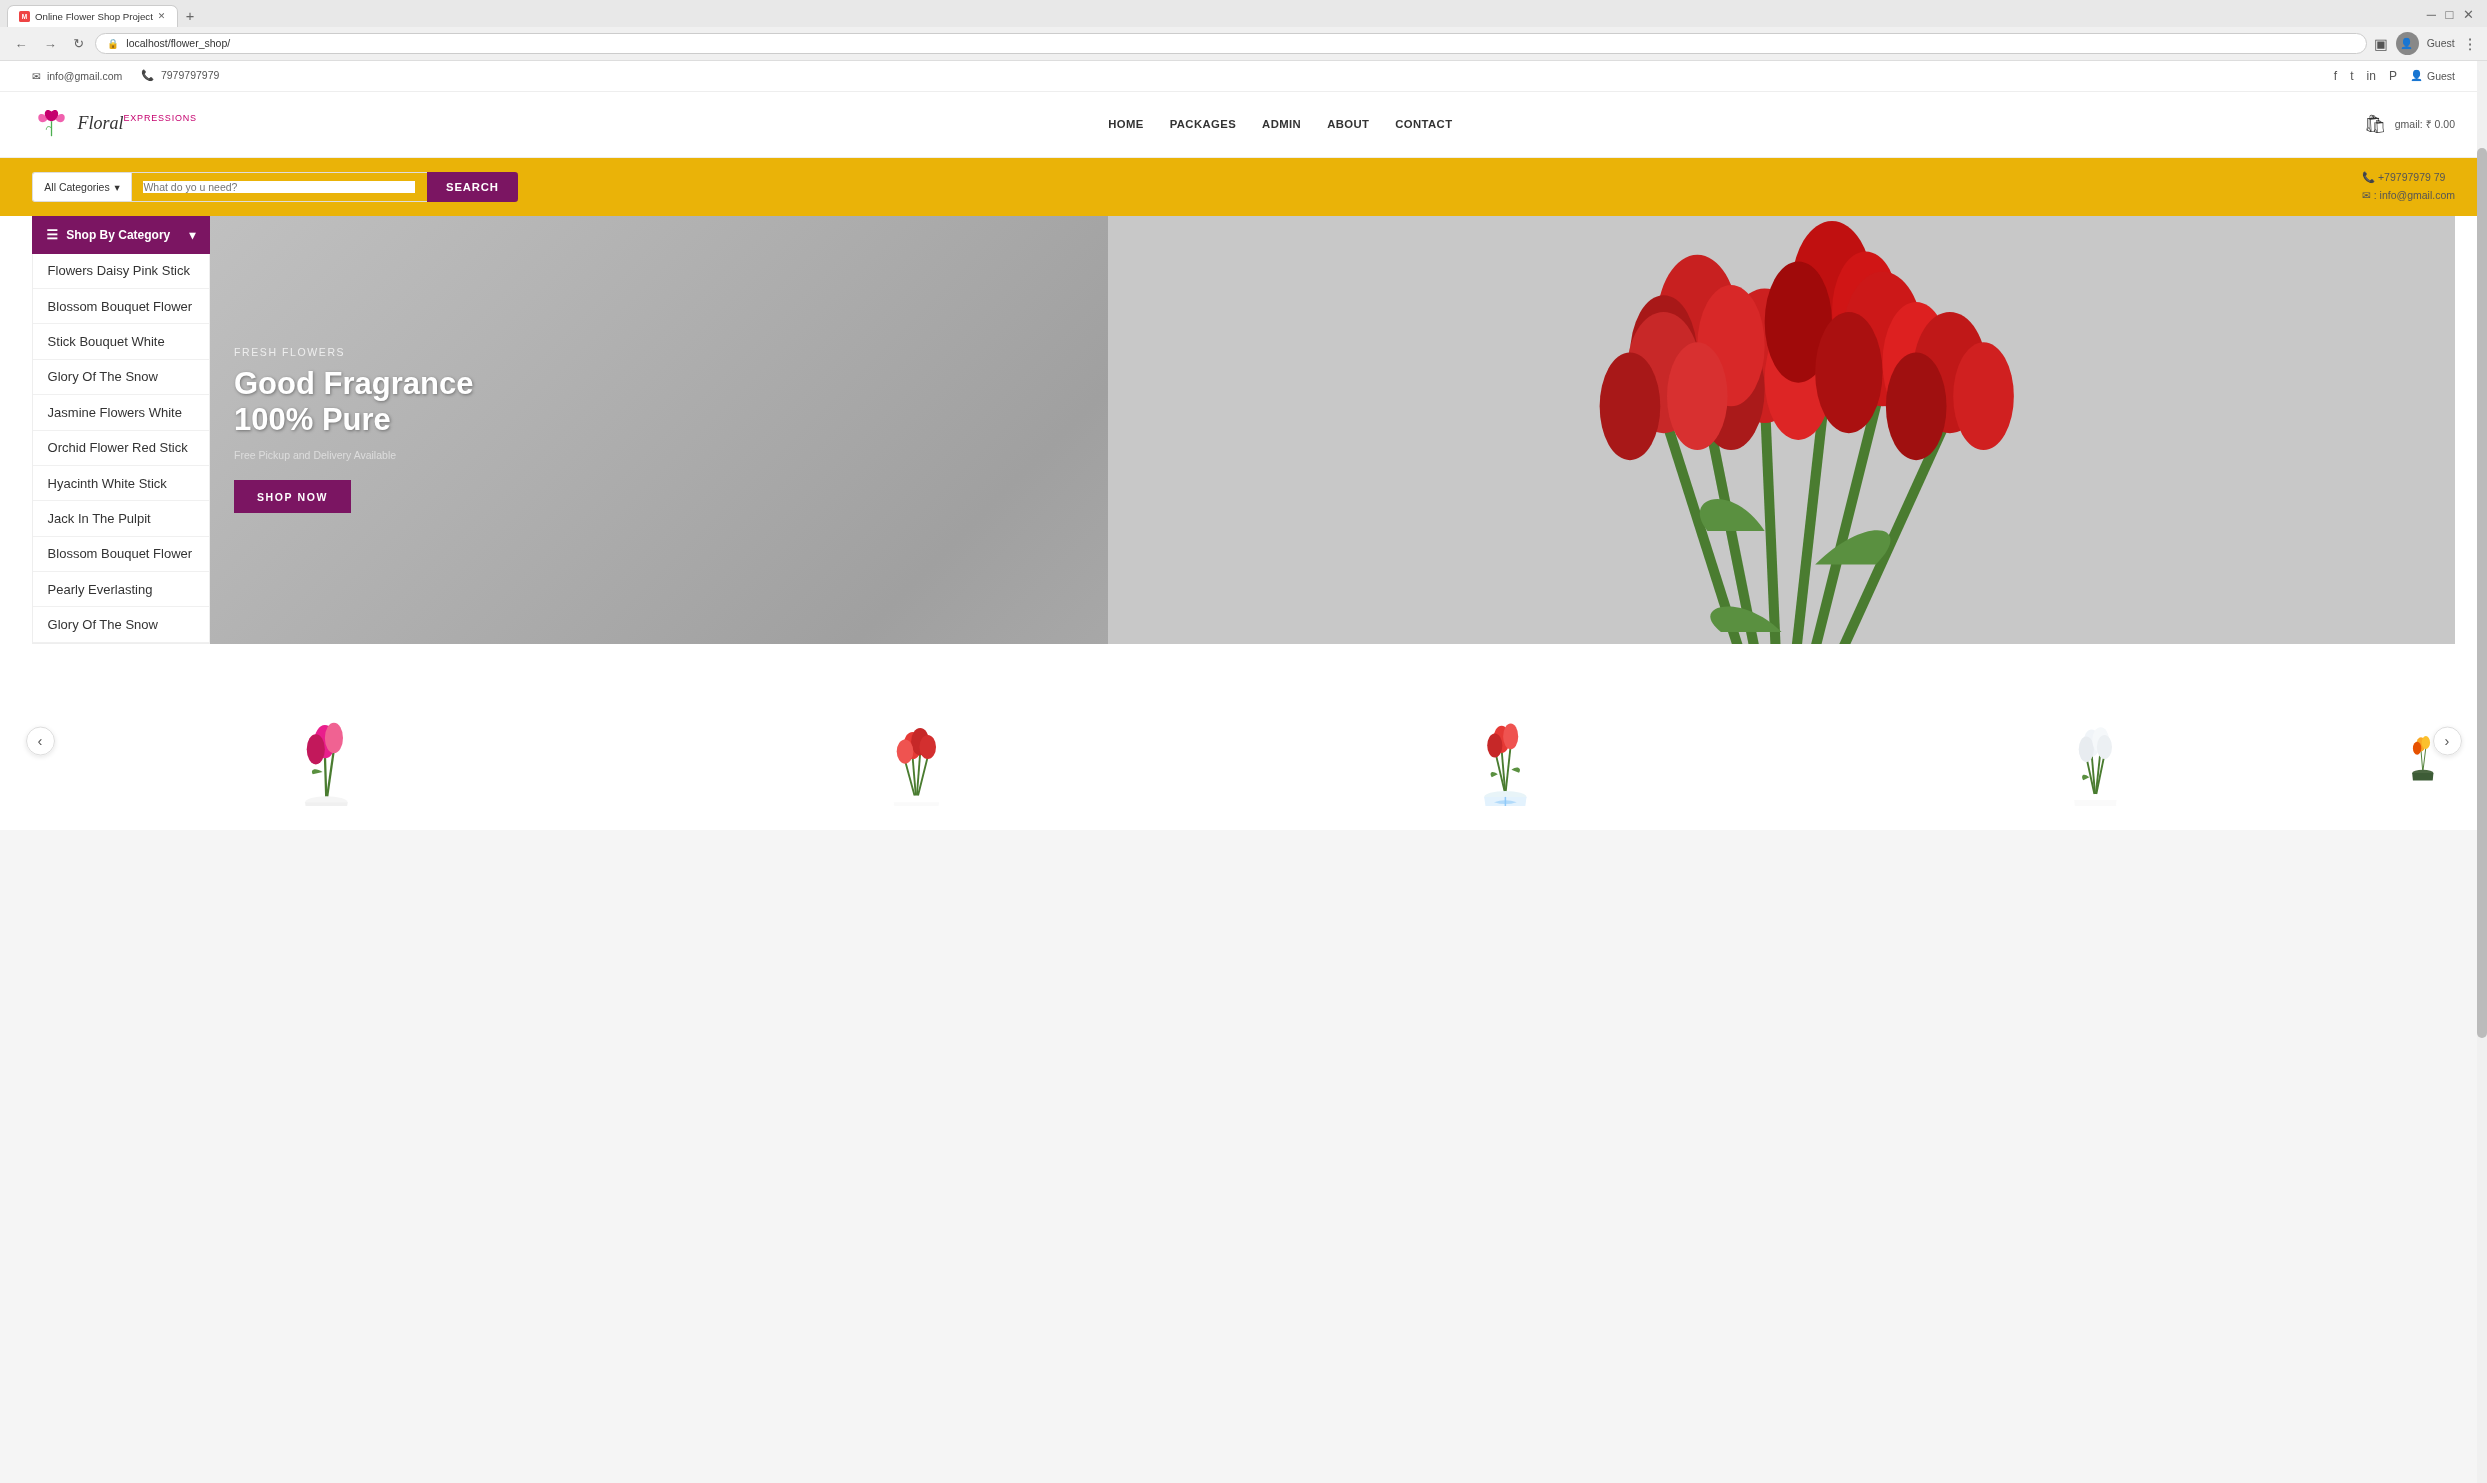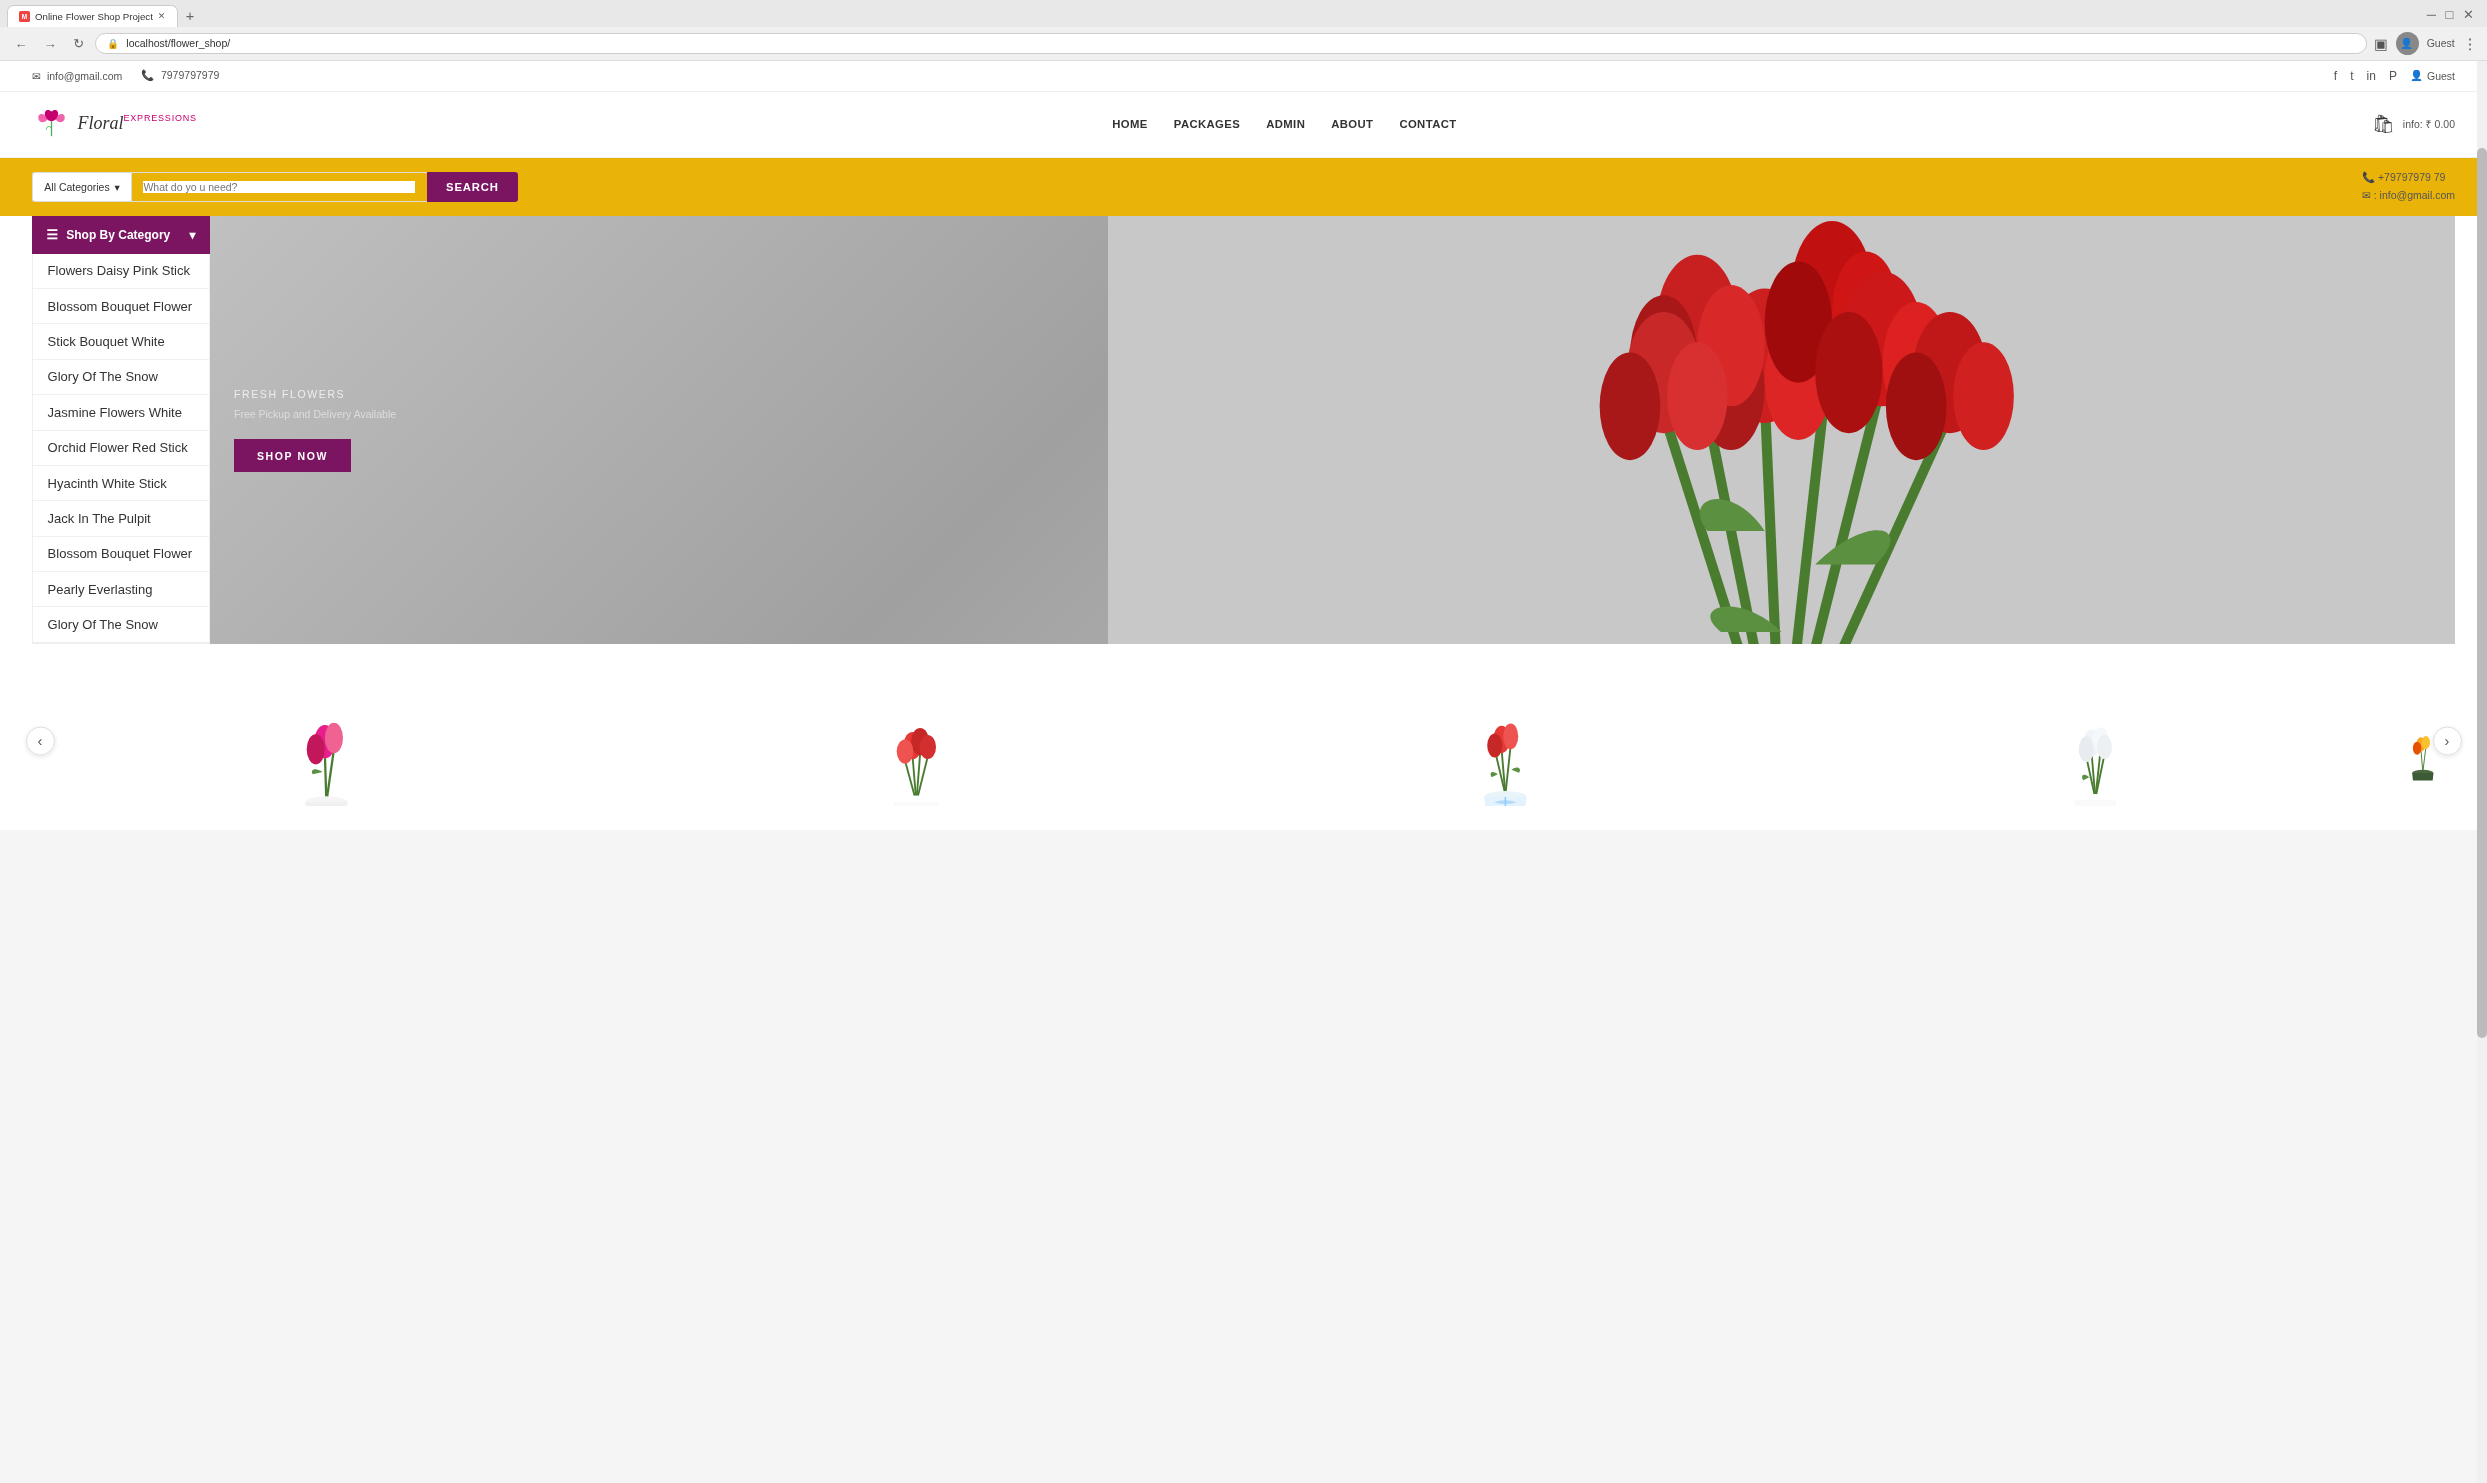--- a/index.html
+++ b/index.html
@@ -491,21 +491,21 @@
     <nav class="nav">
       <span class="nav-item">HOME</span>
       <span class="nav-item">PACKAGES</span>
       <span class="nav-item">ADMIN</span>
       <span class="nav-item">ABOUT</span>
       <span class="nav-item">CONTACT</span>
     </nav>
 
     <div class="cart-area">
       <span class="cart-bag">🛍</span>
-      <span class="cart-text">info: ₹ 0.00</span>
+      <span class="cart-text">gmail: ₹ 0.00</span>
     </div>
   </div>
 
   <div class="search-section">
     <div style="display:flex; flex:1; max-width:486px;">
       <div class="category-dropdown">
         <span>All Categories</span>
         <span>▾</span>
       </div>
       <div class="search-input-wrapper">
@@ -593,20 +593,23 @@
           <ellipse cx="240" cy="163" rx="9" ry="16" fill="#a01010"></ellipse>
           <ellipse cx="260" cy="160" rx="9" ry="16" fill="#d02020"></ellipse>
 
           <ellipse cx="165" cy="153" rx="11" ry="18" fill="#c82828"></ellipse>
           <ellipse cx="155" cy="163" rx="9" ry="16" fill="#a81818"></ellipse>
           <ellipse cx="175" cy="160" rx="9" ry="16" fill="#d83030"></ellipse>
         </svg>
 
         <div class="hero-content">
           <div class="hero-subtitle">FRESH FLOWERS</div>
+          <div class="hero-title">
+            Good Fragrance<br>100% Pure
+          </div>
           <div class="hero-desc">Free Pickup and Delivery Available</div>
           <button class="hero-btn">SHOP NOW</button>
         </div>
       </div>
     </div>
   </div>
 
   <div class="products-section">
     <div class="products-row">
       <div class="nav-arrow" style="position:absolute;left:-6.5px;top:50%;transform:translateY(-50%);z-index:5;">

